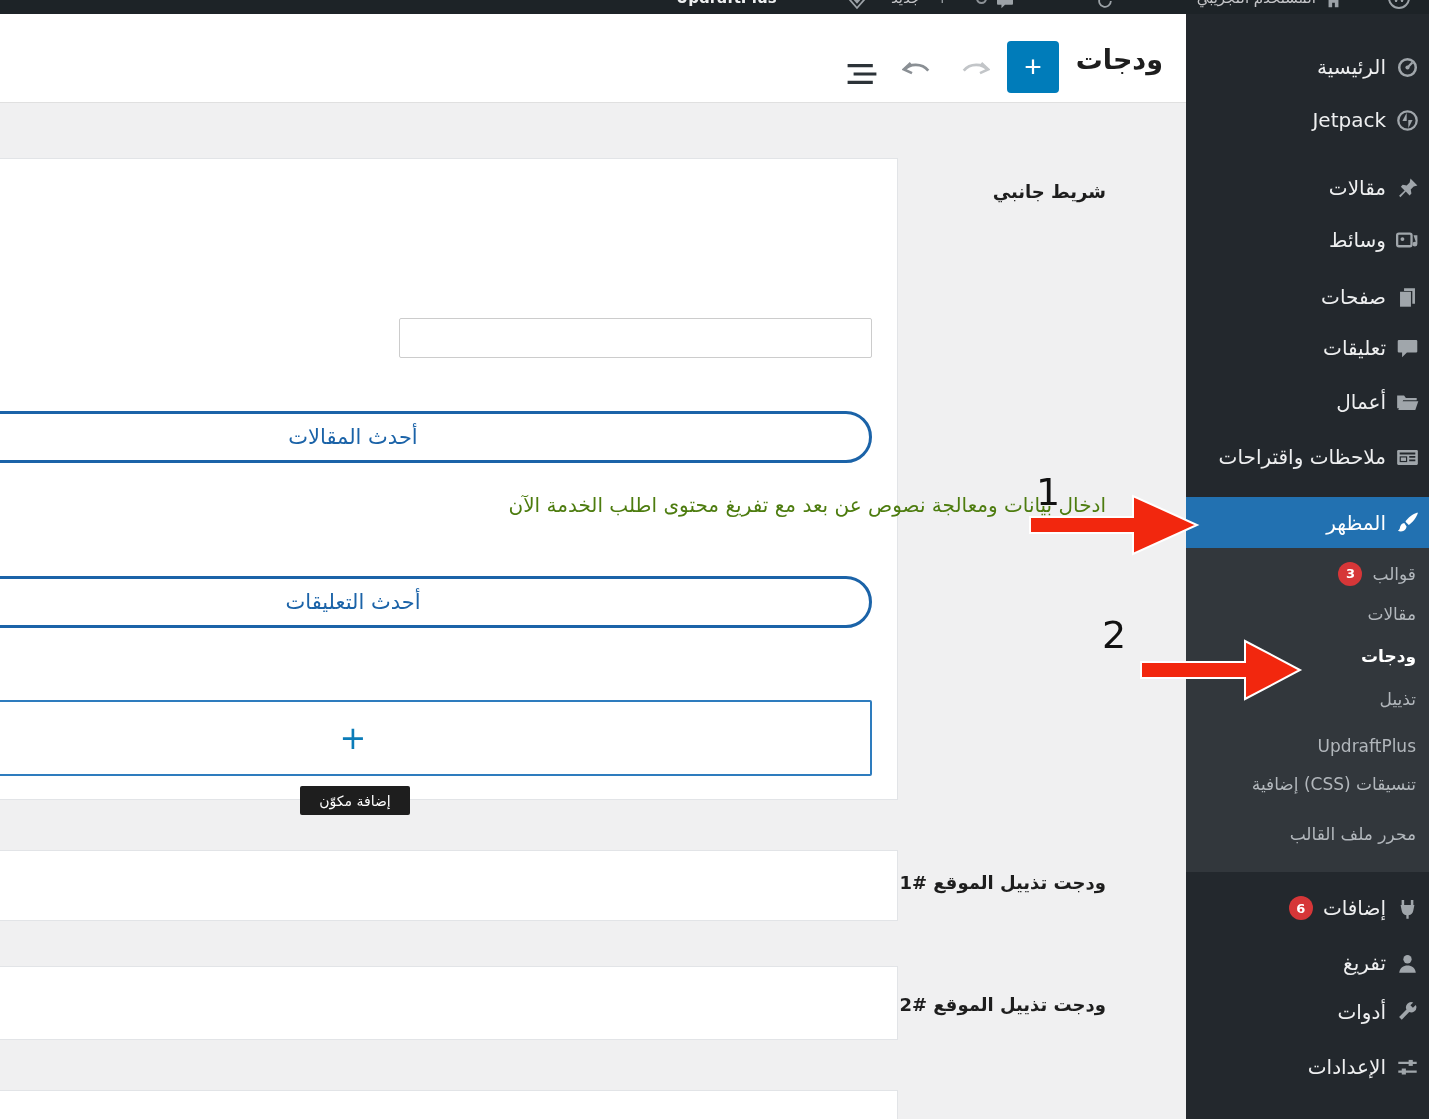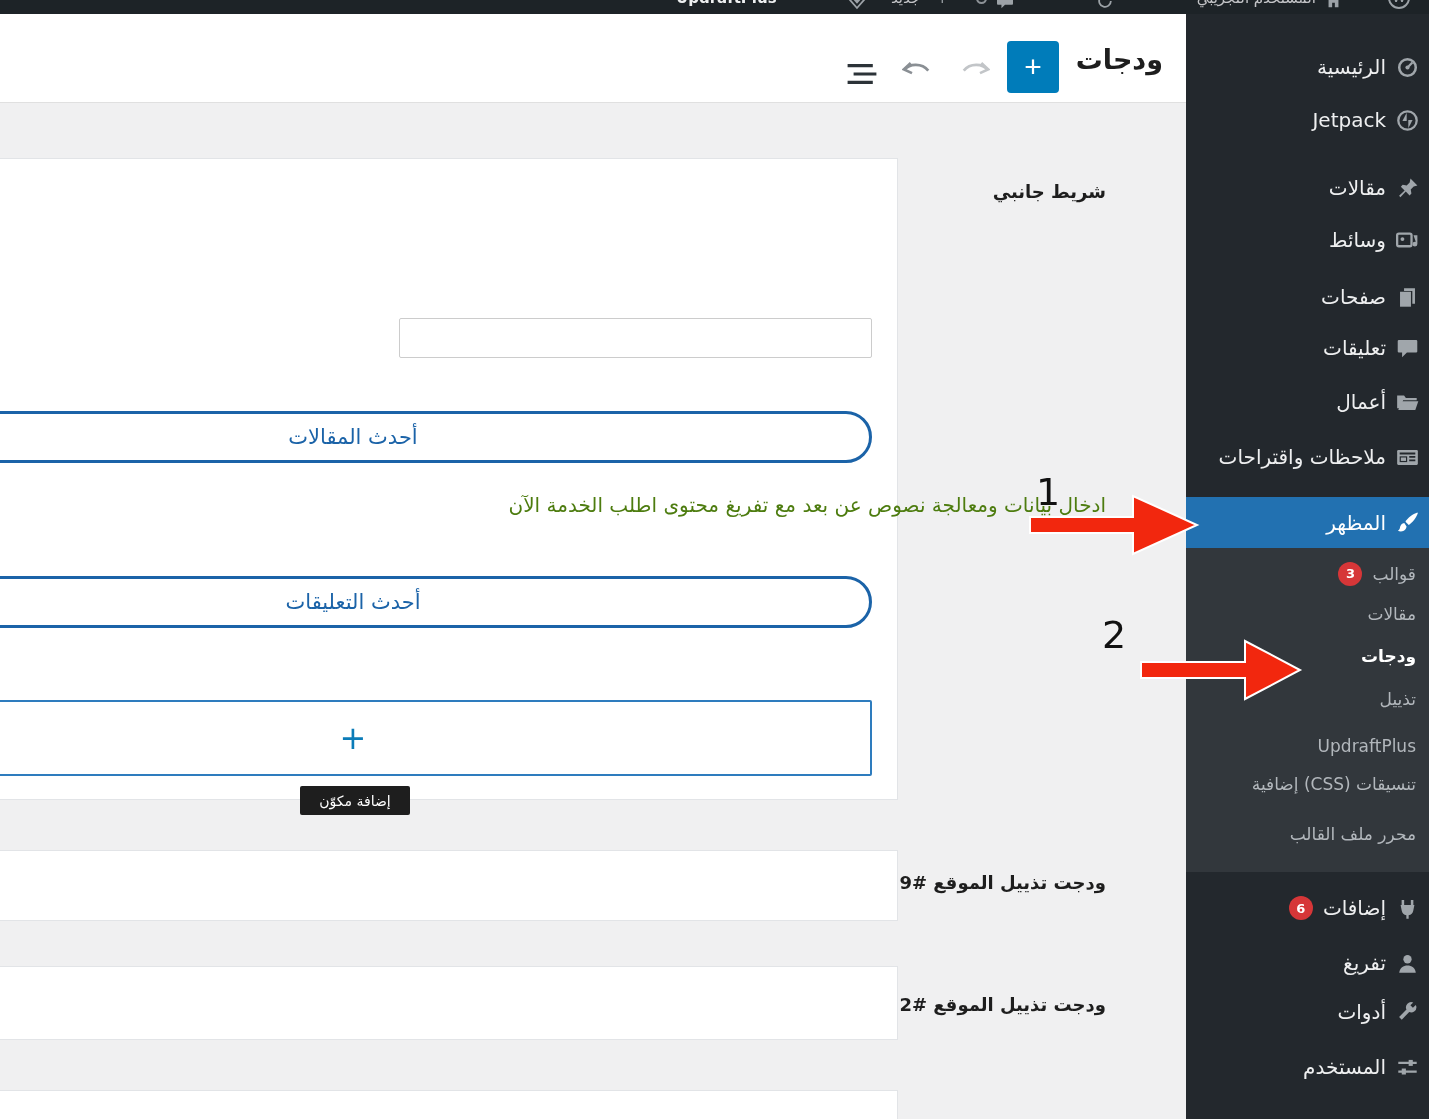--- a/index.html
+++ b/index.html
@@ -219,21 +219,21 @@
         </svg>
       <span class="mi-label">أدوات</span>
     </div>
 
     <div class="mi" style="top:1035px">
       <svg viewBox="0 0 20 20">
           <path d="M2 6h16M2 13.5h16" stroke="currentColor" stroke-width="2"></path>
           <rect x="11" y="3.4" width="3.6" height="5.2"></rect>
           <rect x="5" y="10.9" width="3.6" height="5.2"></rect>
         </svg>
-      <span class="mi-label">المستخدم</span>
+      <span class="mi-label">الإعدادات</span>
     </div>
   </nav>
 
   <header class="editor-header">
     <h1 class="eh-title">ودجات</h1>
     <button class="eh-plus">+</button>
     <button class="eh-icon" style="left:960px;top:44px">
       <svg width="30" height="24" viewBox="0 0 24 18" fill="none" stroke="#c2c5c8" stroke-width="2.2">
           <path d="M22 9C18 3.5 8 3.5 3 9.5"></path>
           <path d="M17 3.5L22.5 8.5l-6.5 3" fill="none"></path>
@@ -263,21 +263,21 @@
 
     <p class="promo">ادخال بيانات ومعالجة نصوص عن بعد مع تفريغ محتوى اطلب الخدمة الآن</p>
 
     <div class="pill" style="top:473px">أحدث التعليقات</div>
 
     <div class="appender">+</div>
 
     <div class="tooltip">إضافة مكوّن</div>
 
     <section class="panel" style="top:747px;height:71px"></section>
-    <h2 class="panel-title" style="top:769px">ودجت تذييل الموقع #9</h2>
+    <h2 class="panel-title" style="top:769px">ودجت تذييل الموقع #1</h2>
 
     <section class="panel" style="top:863px;height:74px"></section>
     <h2 class="panel-title" style="top:891px">ودجت تذييل الموقع #2</h2>
 
     <section class="panel" style="top:987px;height:60px"></section>
   </main>
 
   <svg class="overlay" viewBox="0 0 1429 1119">
     <polygon points="1030,517 1133,517 1133,496 1197,525 1133,554 1133,533 1030,533" fill="#f2270e" stroke="#ffffff" stroke-width="2"></polygon>
     <polygon points="1141,662 1245,662 1245,641 1300,670 1245,699 1245,678 1141,678" fill="#f2270e" stroke="#ffffff" stroke-width="2"></polygon>

